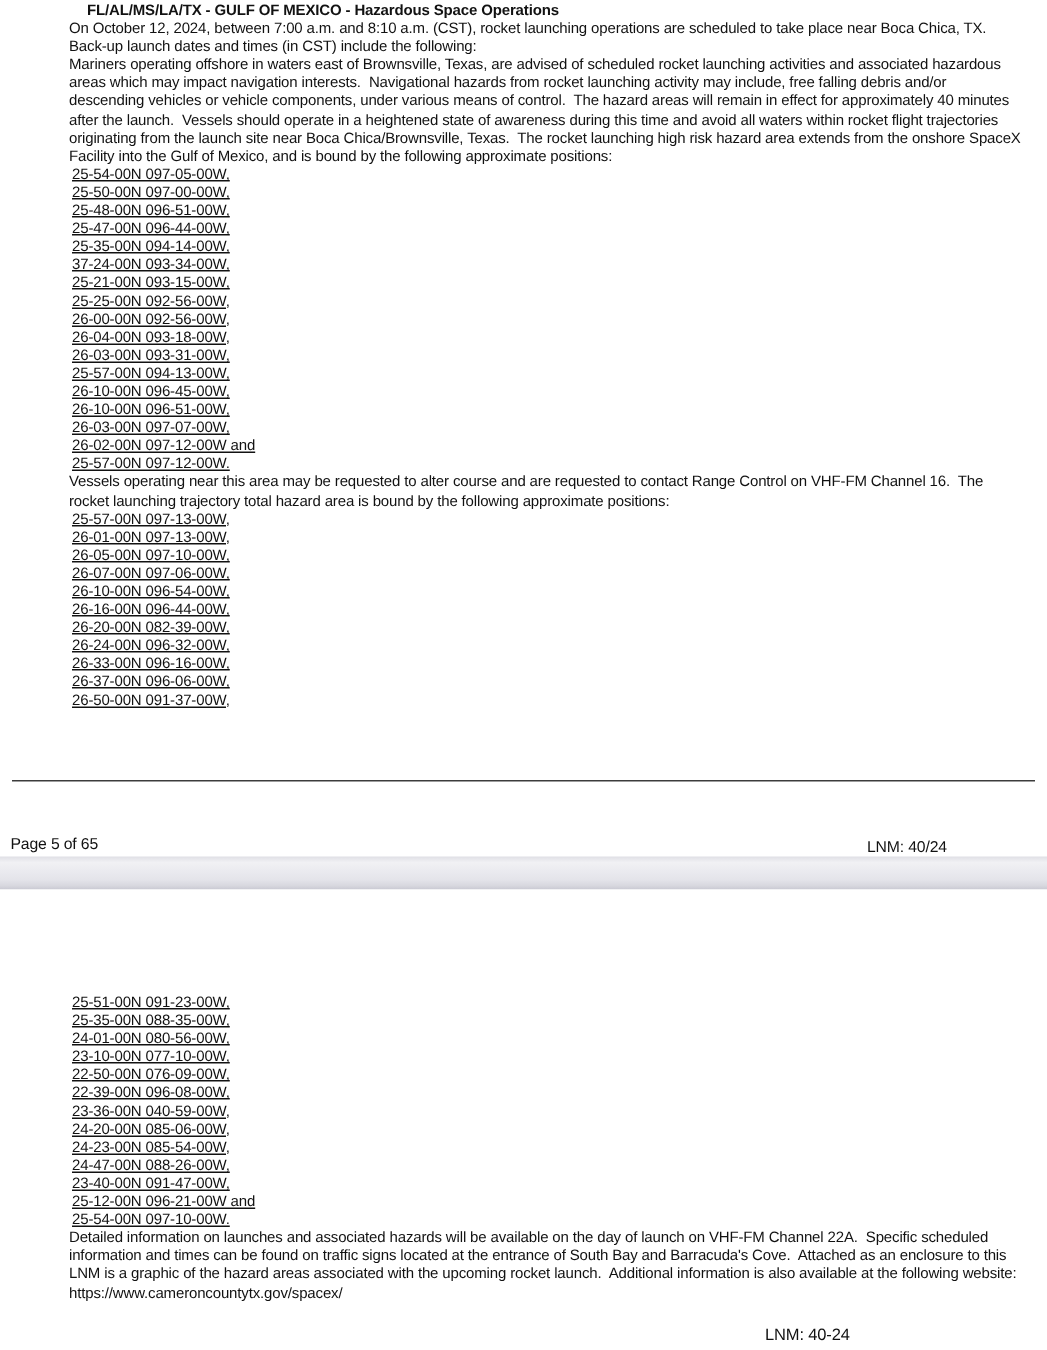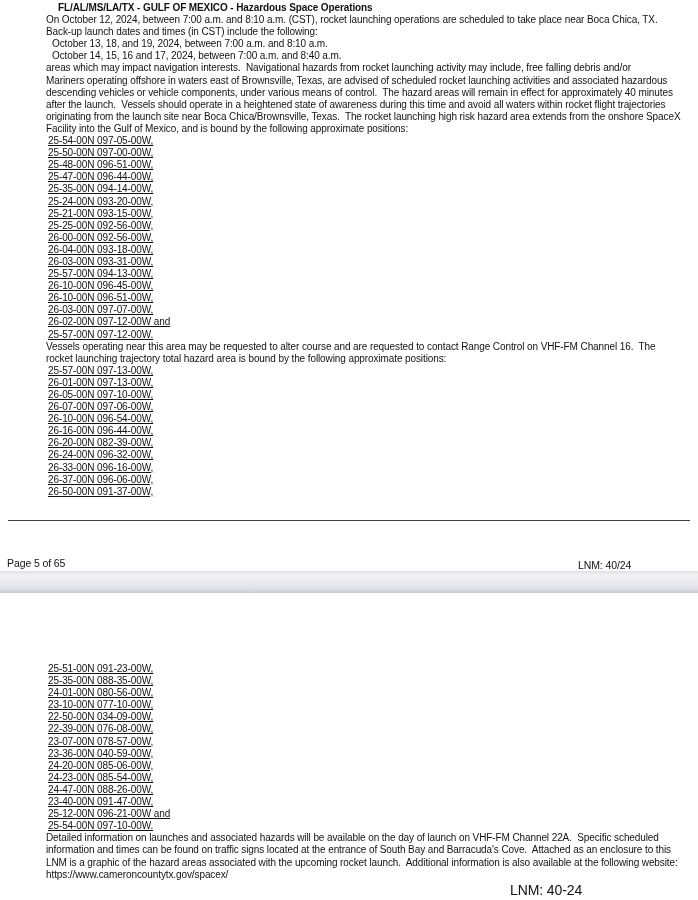--- a/index.html
+++ b/index.html
@@ -49,58 +49,54 @@
   }
   .footer-right {
     position: absolute; top: 526px; left: 578px; width: 88px;
     text-align: left;
     font-size: 10.5px; line-height: 15px;
     letter-spacing: -0.1px;
     margin-top: 32px;
   }
   .p2-lnm {
     position: absolute; top: 291px; left: 510px;
-    font-size: 14px; line-height: 12px;
+    font-size: 11px; line-height: 12px;
     letter-spacing: -0.1px;
   }
   .url { color: #121212; text-decoration: none; }
 </style>
 </head>
 <body>
 
 <div class="page" id="page1">
   <div class="content">
     <div class="line title">FL/AL/MS/LA/TX - GULF OF MEXICO - Hazardous Space Operations</div>
 
     <div>
         <div class="line">On October 12, 2024, between 7:00 a.m. and 8:10 a.m. (CST), rocket launching operations are scheduled to take place near Boca Chica, TX.</div>
         <div class="line">Back-up launch dates and times (in CST) include the following:</div>
       </div>
 
-    <div class="indent">
-        <div class="line">October 13, 18, and 19, 2024, between 7:00 a.m. and 8:10 a.m.</div>
-        <div class="line">October 14, 15, 16 and 17, 2024, between 7:00 a.m. and 8:40 a.m.</div>
-      </div>
 
     <div>
+        <div class="line">Mariners operating offshore in waters east of Brownsville, Texas, are advised of scheduled rocket launching activities and associated hazardous</div>
         <div class="line">areas which may impact navigation interests.  Navigational hazards from rocket launching activity may include, free falling debris and/or</div>
-        <div class="line">Mariners operating offshore in waters east of Brownsville, Texas, are advised of scheduled rocket launching activities and associated hazardous</div>
         <div class="line">descending vehicles or vehicle components, under various means of control.  The hazard areas will remain in effect for approximately 40 minutes</div>
         <div class="line">after the launch.  Vessels should operate in a heightened state of awareness during this time and avoid all waters within rocket flight trajectories</div>
         <div class="line">originating from the launch site near Boca Chica/Brownsville, Texas.  The rocket launching high risk hazard area extends from the onshore SpaceX</div>
         <div class="line">Facility into the Gulf of Mexico, and is bound by the following approximate positions:</div>
       </div>
 
     <div class="coords">
         <div class="line">25-54-00N 097-05-00W,</div>
         <div class="line">25-50-00N 097-00-00W,</div>
         <div class="line">25-48-00N 096-51-00W,</div>
         <div class="line">25-47-00N 096-44-00W,</div>
         <div class="line">25-35-00N 094-14-00W,</div>
-        <div class="line">25-24-00N 093-20-00W,</div>
+        <div class="line">37-24-00N 093-34-00W,</div>
         <div class="line">25-21-00N 093-15-00W,</div>
         <div class="line">25-25-00N 092-56-00W,</div>
         <div class="line">26-00-00N 092-56-00W,</div>
         <div class="line">26-04-00N 093-18-00W,</div>
         <div class="line">26-03-00N 093-31-00W,</div>
         <div class="line">25-57-00N 094-13-00W,</div>
         <div class="line">26-10-00N 096-45-00W,</div>
         <div class="line">26-10-00N 096-51-00W,</div>
         <div class="line">26-03-00N 097-07-00W,</div>
         <div class="line">26-02-00N 097-12-00W and</div>
@@ -142,23 +138,22 @@
 
 <div class="sep"></div>
 
 <div class="page" id="page2">
   <div class="p2content">
     <div class="coords">
         <div class="line">25-51-00N 091-23-00W,</div>
         <div class="line">25-35-00N 088-35-00W,</div>
         <div class="line">24-01-00N 080-56-00W,</div>
         <div class="line">23-10-00N 077-10-00W,</div>
-        <div class="line">22-50-00N 034-09-00W,</div>
-        <div class="line">22-39-00N 076-08-00W,</div>
-        <div class="line">23-07-00N 078-57-00W,</div>
+        <div class="line">22-50-00N 076-09-00W,</div>
+        <div class="line">22-39-00N 096-08-00W,</div>
         <div class="line">23-36-00N 040-59-00W,</div>
         <div class="line">24-20-00N 085-06-00W,</div>
         <div class="line">24-23-00N 085-54-00W,</div>
         <div class="line">24-47-00N 088-26-00W,</div>
         <div class="line">23-40-00N 091-47-00W,</div>
         <div class="line">25-12-00N 096-21-00W and</div>
         <div class="line">25-54-00N 097-10-00W.</div>
       </div>
 
     <div>

